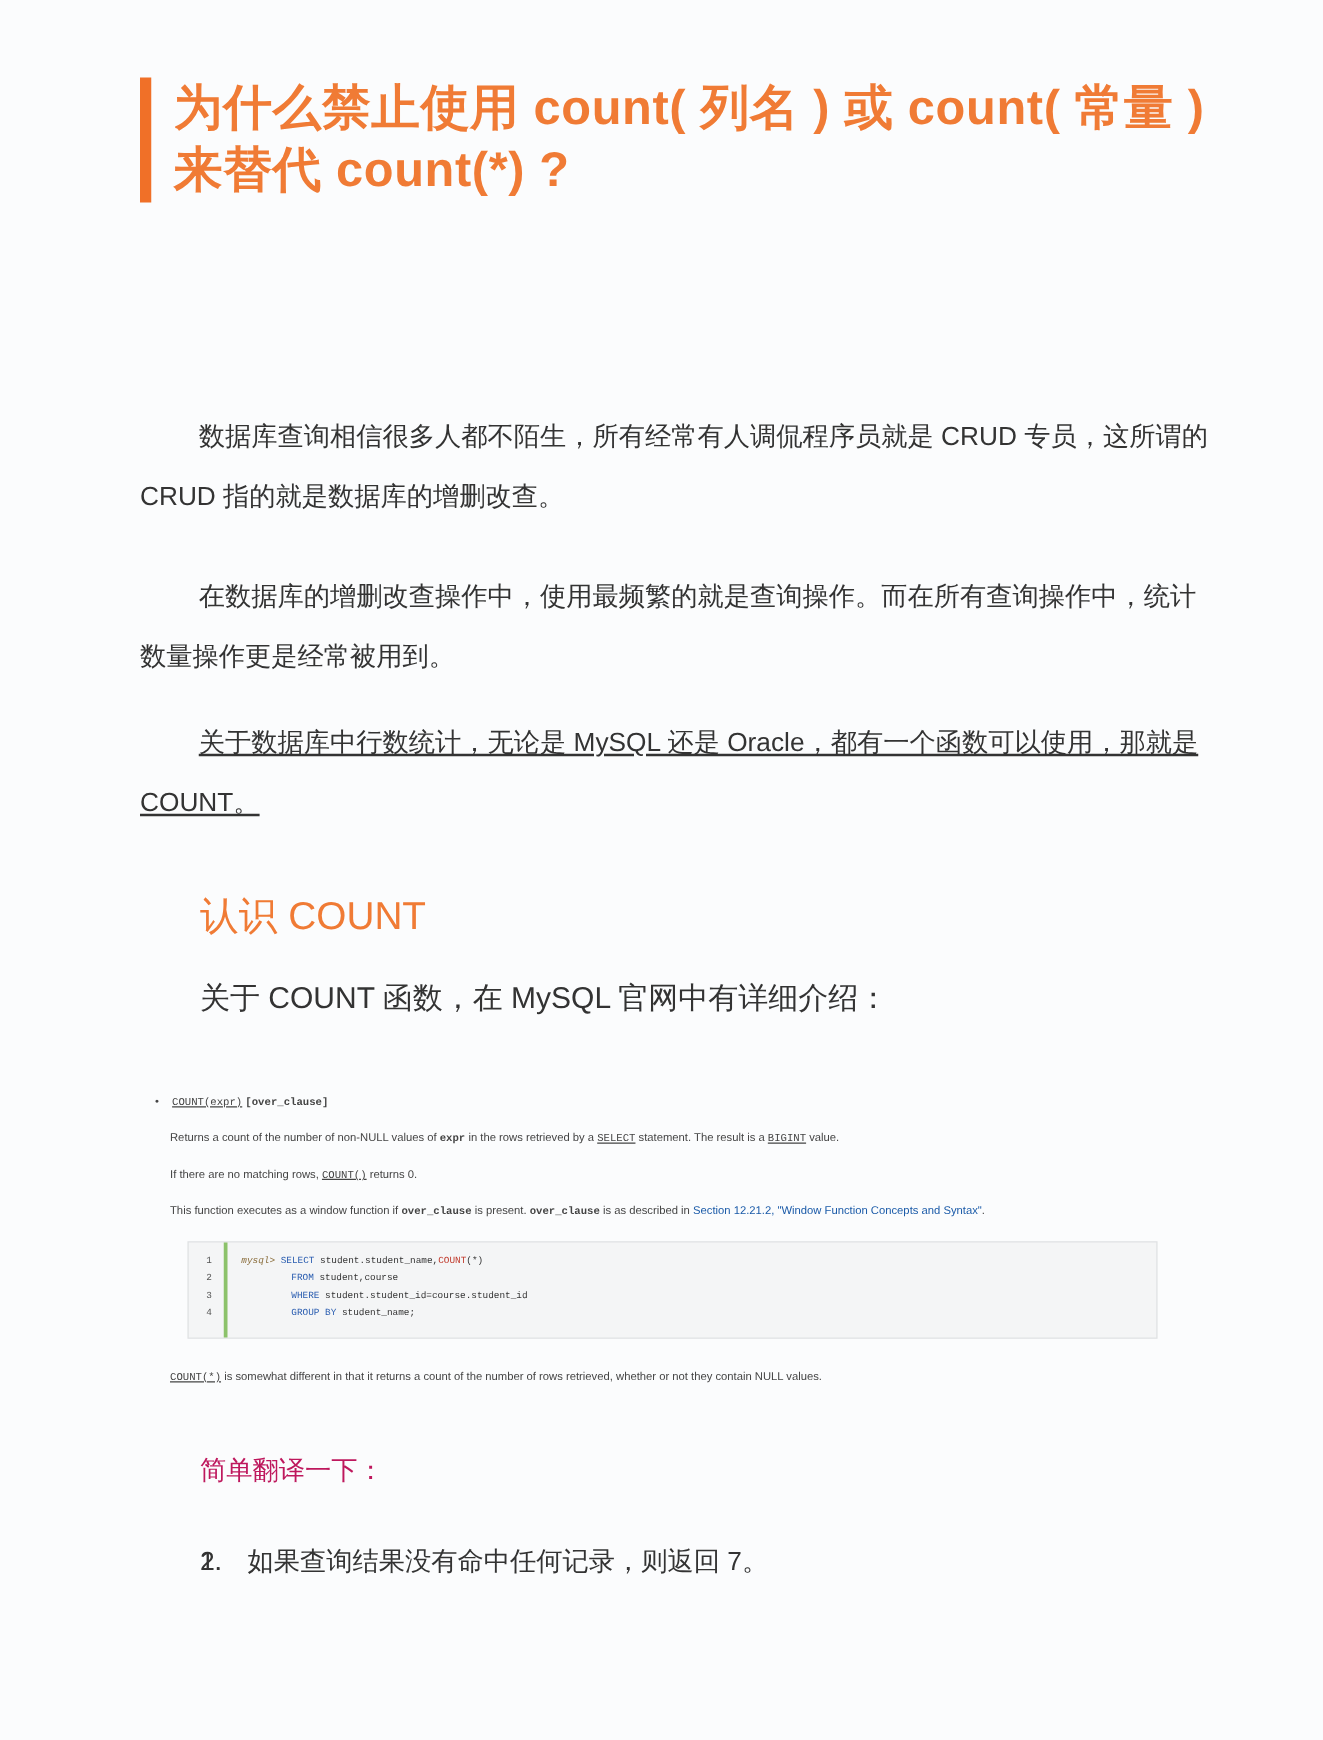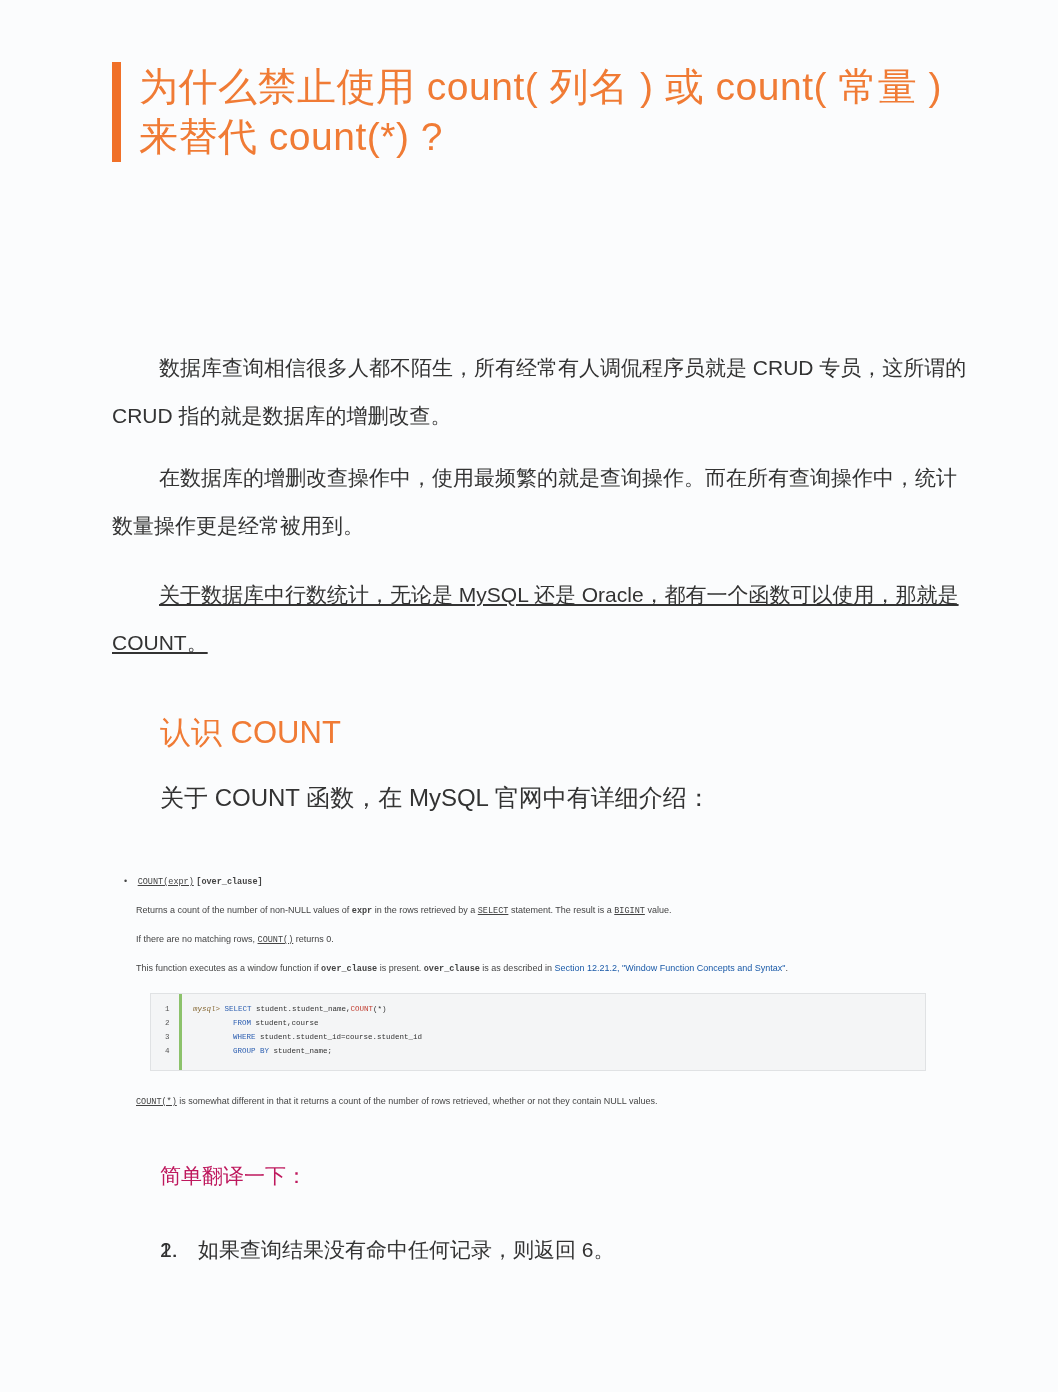--- a/index.html
+++ b/index.html
@@ -11,21 +11,21 @@
     position: relative;
   }
   .page { position: absolute; left: 0; top: 0; width: 1058px; height: 1392px; }
   .title-block {
     position: absolute; left: 112px; top: 62px; width: 880px;
     border-left: 9px solid #f07028;
     padding-left: 18px;
   }
   .title {
     font-family: "Liberation Sans", sans-serif;
-    font-size: 39px; line-height: 50px; font-weight: normal;
+    font-size: 39px; line-height: 50px; font-weight: bold;
     color: #f07b35; margin: 0; letter-spacing: 0.5px;
   }
   .para {
     position: absolute; left: 112px; width: 856px;
     font-size: 21px; line-height: 48px; color: #333;
     text-indent: 47px; margin: 0;
     font-family: "Liberation Sans", "DejaVu Sans", sans-serif;
   }
   .h2 {
     position: absolute; left: 160px; top: 712px;
@@ -85,21 +85,21 @@
 
 <div class="page">
 
   <div class="title-block">
     <h1 class="title">
       <span>为什么禁止使用 count( 列名 ) 或 count( 常量 )</span><br>
       <span>来替代 count(*) ?</span>
     </h1>
   </div>
 
-  <p class="para" style="top:344px;">数据库查询相信很多人都不陌生，所有经常有人调侃程序员就是 CRUD 专员，这所谓的 CRUD 指的就是数据库的增删改查。</p>
+  <p class="para" style="top:326px;">数据库查询相信很多人都不陌生，所有经常有人调侃程序员就是 CRUD 专员，这所谓的 CRUD 指的就是数据库的增删改查。</p>
   <p class="para" style="top:454px;">在数据库的增删改查操作中，使用最频繁的就是查询操作。而在所有查询操作中，统计数量操作更是经常被用到。</p>
   <p class="para" style="top:571px;text-decoration:underline;">关于数据库中行数统计，无论是 MySQL 还是 Oracle，都有一个函数可以使用，那就是 COUNT。</p>
 
   <h2 class="h2">认识 COUNT</h2>
   <p class="intro">关于 COUNT 函数，在 MySQL 官网中有详细介绍：</p>
 
   <div class="docshot">
     <div class="bullet-line">
       <span class="bullet">•</span>
       <span class="code-u">COUNT(expr)</span>
@@ -137,17 +137,17 @@
   </div>
 
   <p class="sub">简单翻译一下：</p>
 
   <ol class="olist">
     <li>
       <span class="num">1.</span>
     </li>
     <li>
       <span class="num">2.</span>
-      <span>如果查询结果没有命中任何记录，则返回 6。</span>
+      <span>如果查询结果没有命中任何记录，则返回 7。</span>
     </li>
   </ol>
 
 </div>
 
 </body></html>

